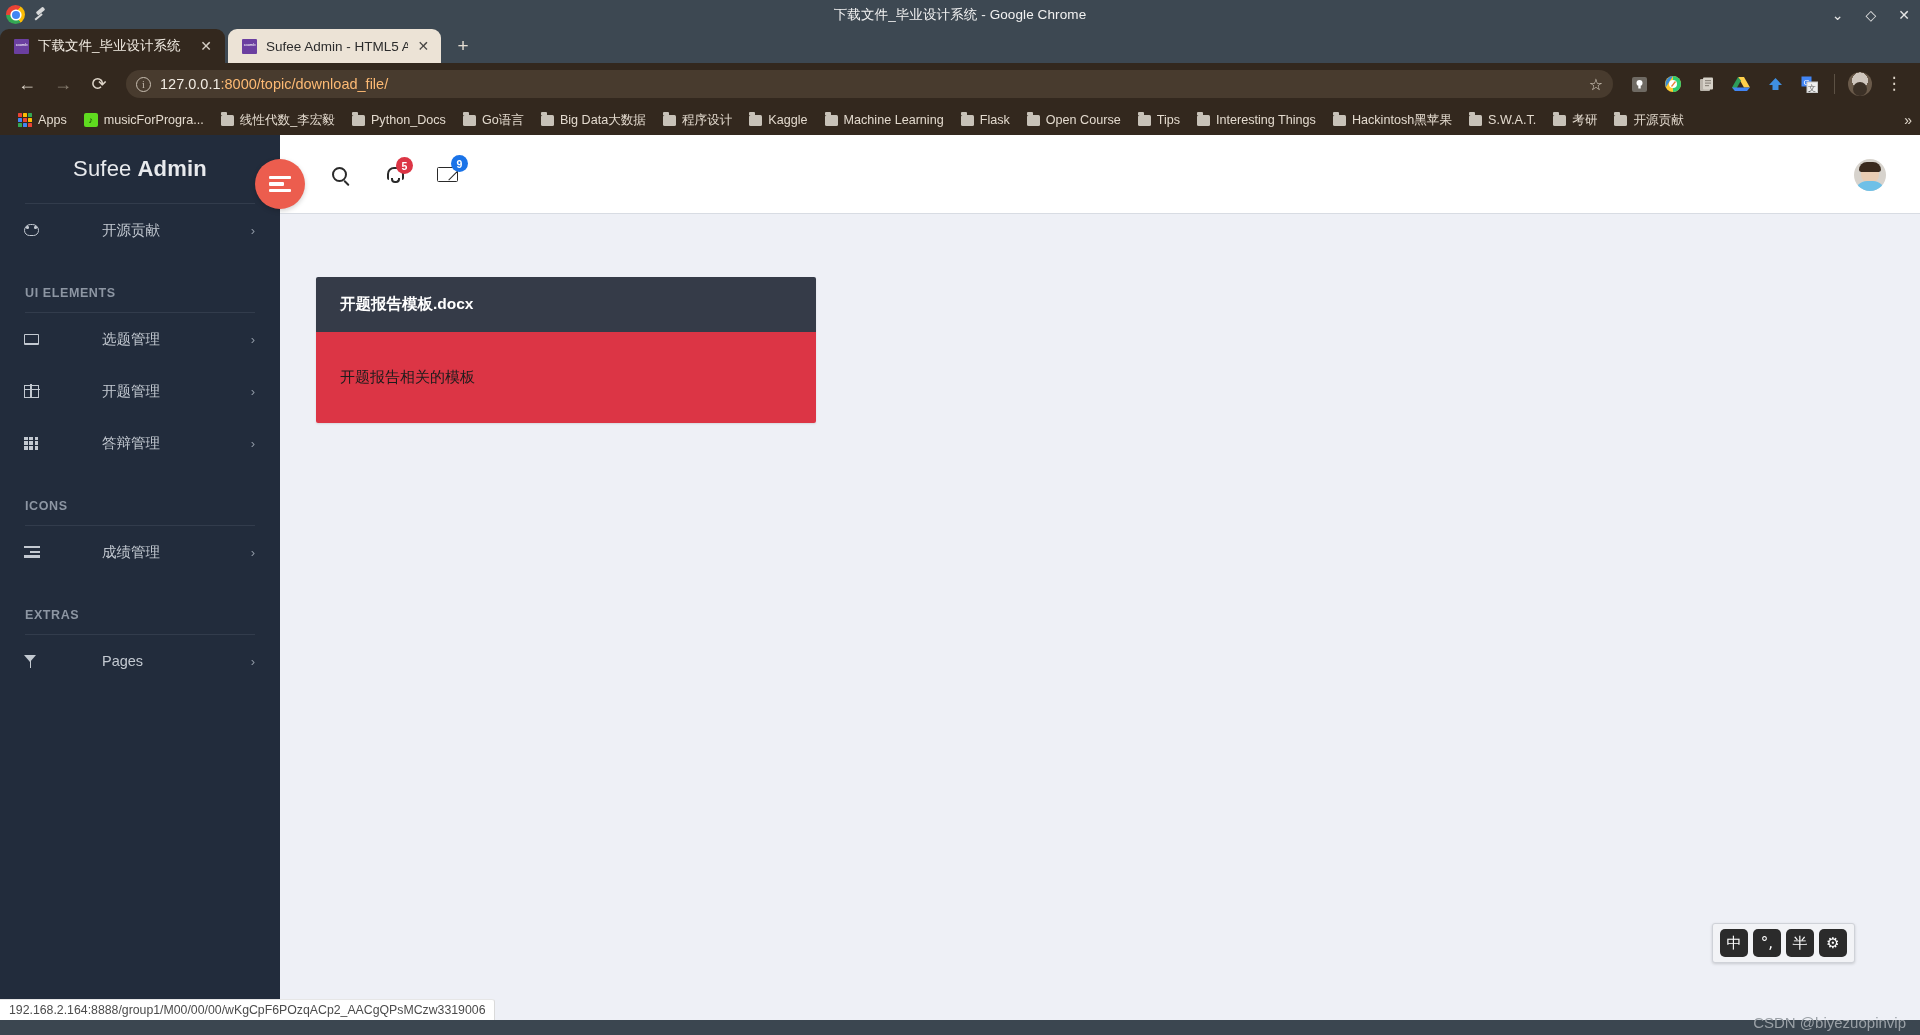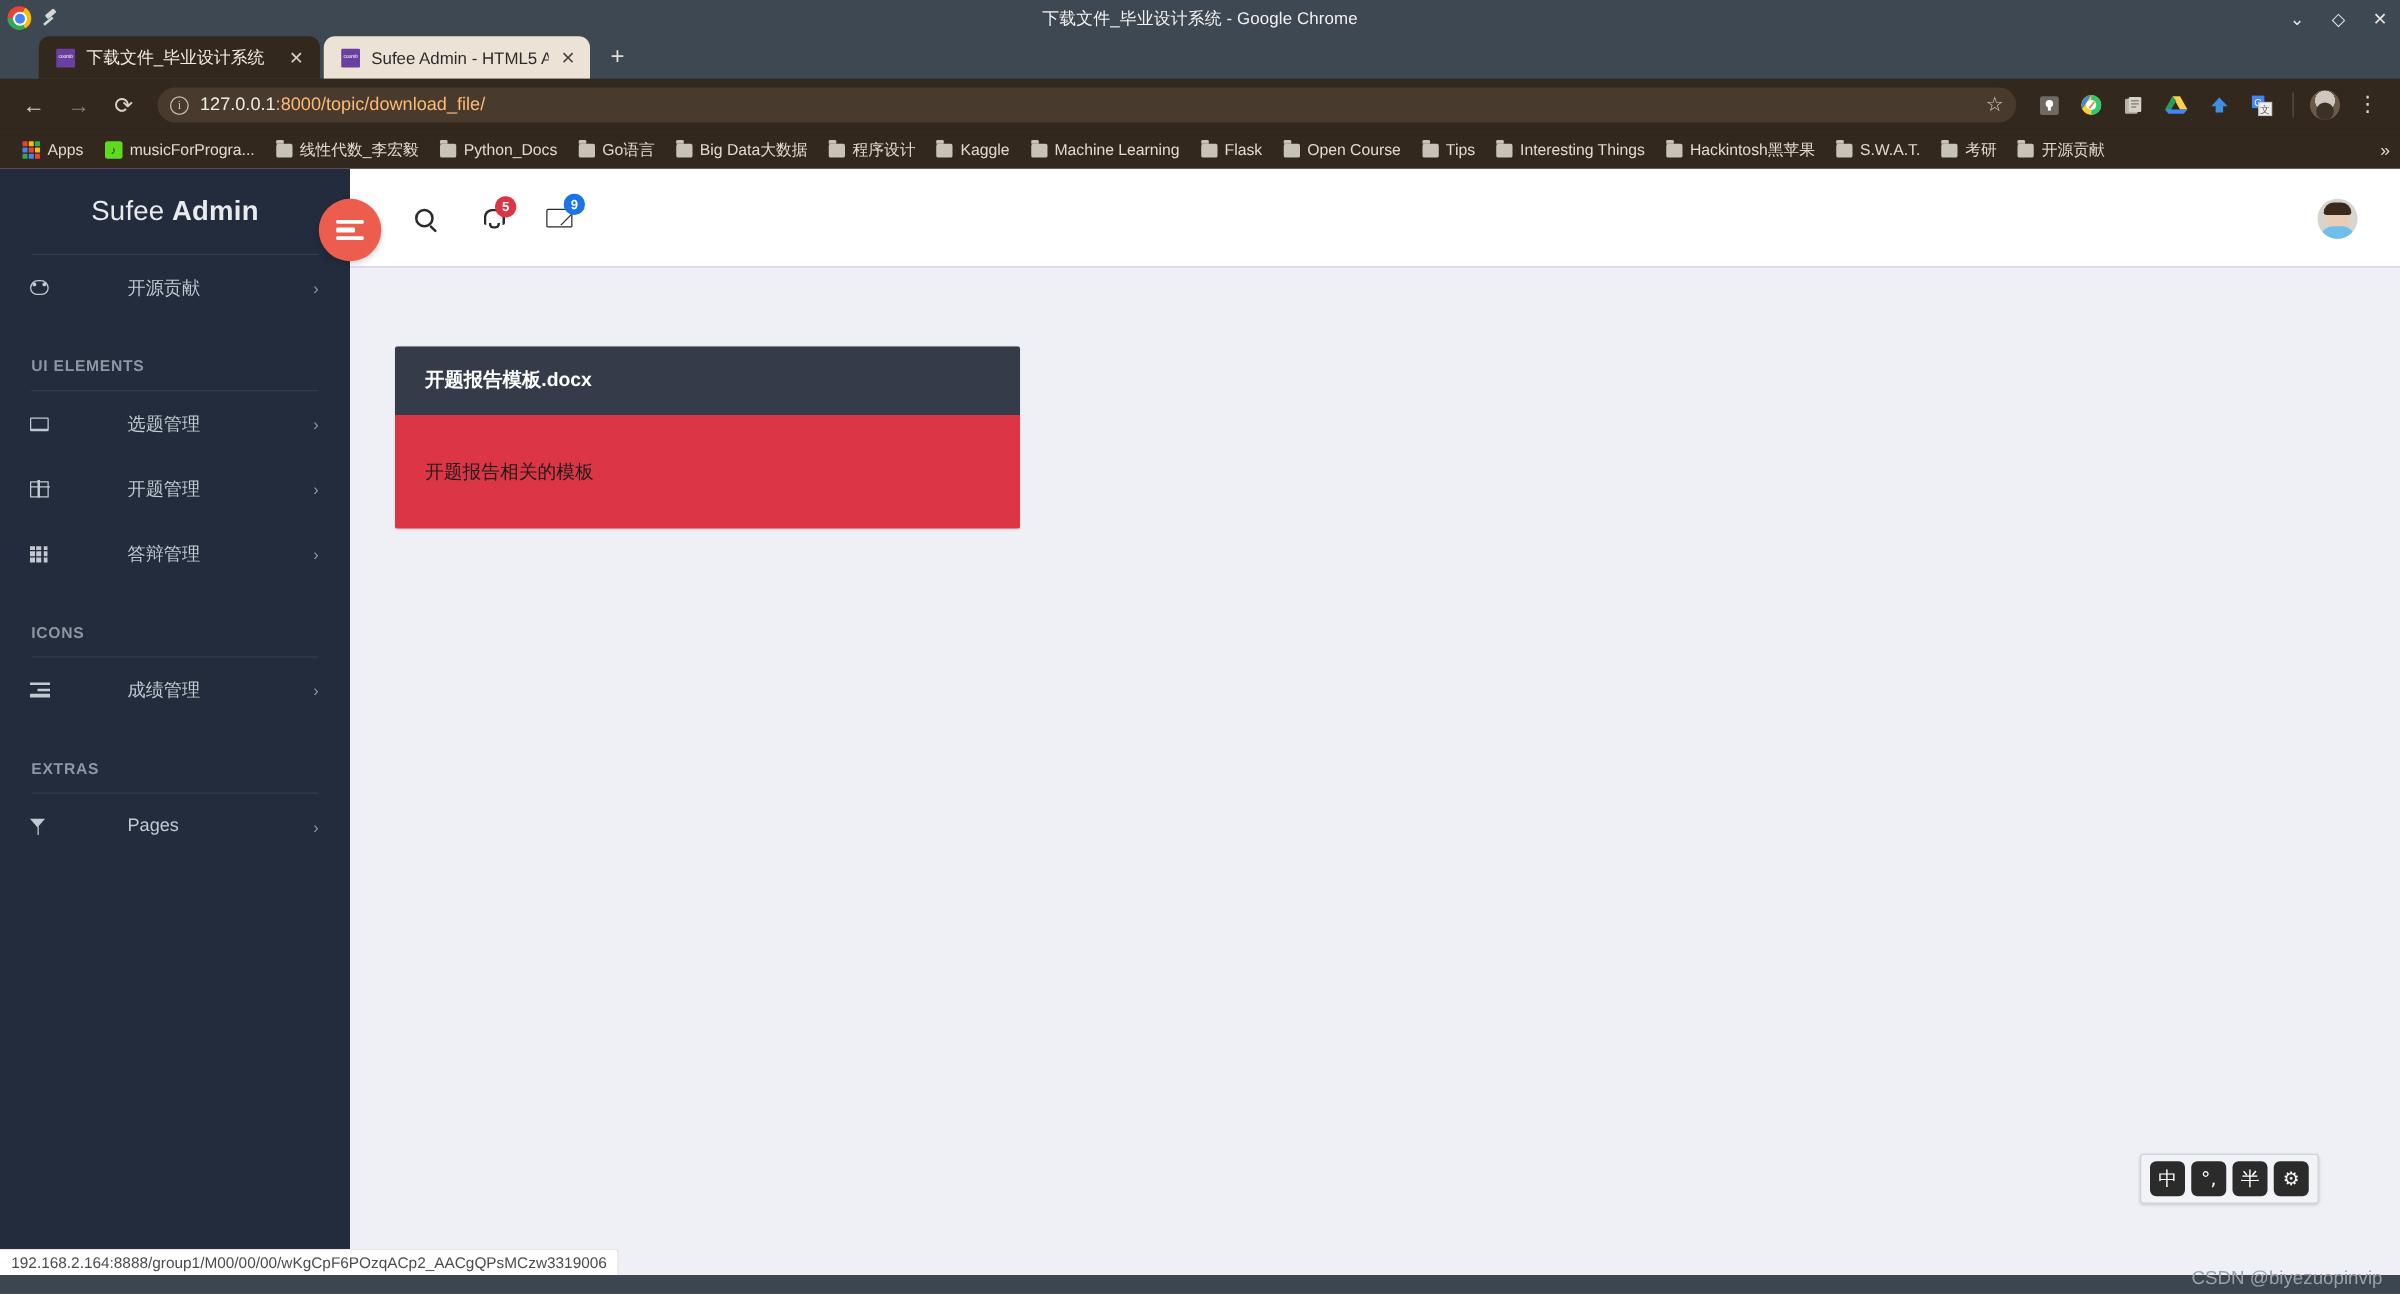--- a/index.html
+++ b/index.html
@@ -44,21 +44,21 @@
   .os-win-buttons span { font-size:14px; color:#e6e6e6; line-height:1; }
 
   
   .tabstrip {
     position: absolute; left:0; top:29px; width:1920px; height:34px;
     background:#3d4852; display:flex; align-items:flex-end;
   }
   .tab {
     height: 34px; display:flex; align-items:center; gap:9px;
     padding: 0 11px 0 14px; border-radius: 9px 9px 0 0;
-    font-size: 13.5px; position:relative; min-width: 180px; max-width: 240px; margin-left: 31px;
+    font-size: 13.5px; position:relative; min-width: 180px; max-width: 240px;
   }
   .tab.active { background:#33281e; color:#f3ede4; width: 225px;}
   .tab.inactive { background:#ece3d6; color:#2c2c2c; width: 213px; margin-left: 3px;}
   .tab-favicon { width:15px; height:15px; flex:0 0 15px; background:#6b3fa0; position:relative; border-radius:1px;}
   .tab-favicon::after{
     content:"coomb"; position:absolute; left:0; right:0; top:3px; text-align:center;
     font-size:4.2px; color:#fff; letter-spacing:-.2px; font-family:"Liberation Sans",sans-serif;
   }
   .tab-title { flex:1 1 auto; overflow:hidden; white-space:nowrap; text-overflow:clip; }
   .tab-close { font-size:14px; width:16px; text-align:center; opacity:.85;}
@@ -109,21 +109,21 @@
   .bm-folder::before{content:"";position:absolute;left:0;top:-2.5px;width:6px;height:3px;background:#c8c2b8;border-radius:1px 1px 0 0;}
   .bm-apps { width:14px;height:14px;flex:0 0 14px; display:grid;
     grid-template-columns:repeat(3,3.6px); grid-template-rows:repeat(3,3.6px); gap:1.4px;}
   .bm-apps i { display:block; width:3.6px;height:3.6px;border-radius:.5px;}
   .bm-music { width:14px;height:14px;flex:0 0 14px;background:#5fdb1f;border-radius:2px;
     display:flex;align-items:center;justify-content:center;font-size:9px;color:#0b3d00;font-weight:bold;}
   .bm-overflow { position:absolute; right:8px; color:#e3dace; font-size:14px;}
 
   
   .viewport {
-    position:absolute; left:0; top:135px; width:1920px; height:885px; background:#f0abfc;
+    position:absolute; left:0; top:135px; width:1920px; height:885px; background:#84cc16;
     overflow:hidden;
   }
 
   
   .sidebar {
     position:absolute; left:0; top:0; width:280px; height:885px;
     background:#222c3c; color:#b9c0c9;
   }
   .brand {
     height: 68px; display:flex; align-items:center; justify-content:center;

